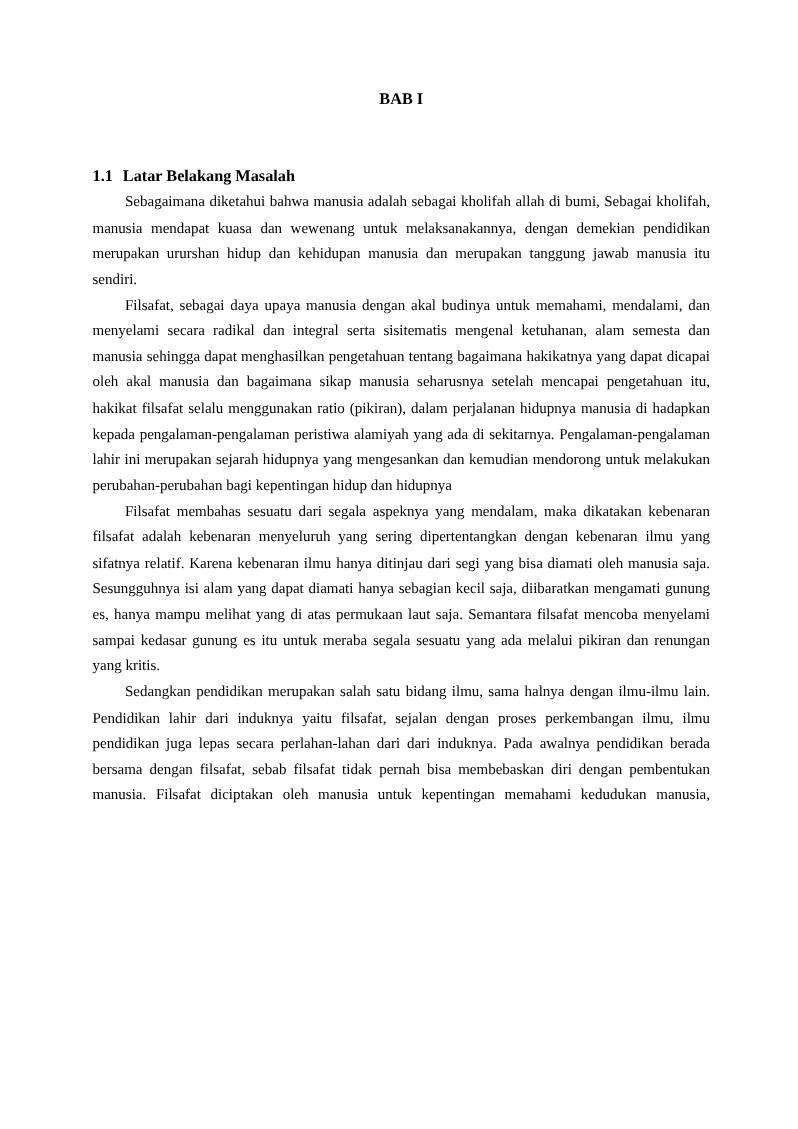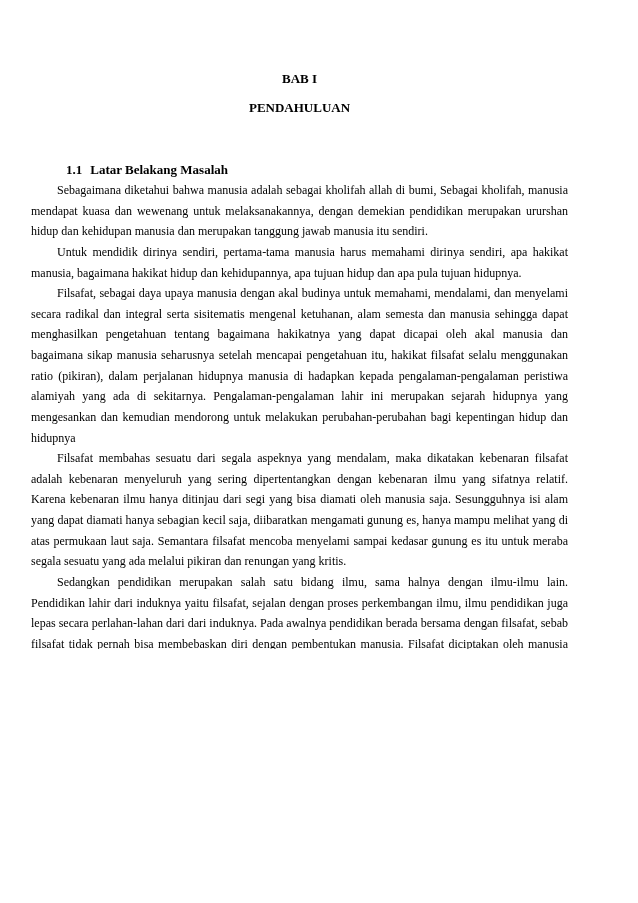--- a/index.html
+++ b/index.html
@@ -10,68 +10,65 @@
   body {
     font-family: "Liberation Serif", serif;
     color: #000000;
   }
   .page {
     position: relative;
     width: 638px;
     height: 649px;
     background: #ffffff;
     box-sizing: border-box;
-    padding: 62px 70px 40px 31px;
+    padding: 62px 70px 40px 74px;
     overflow: hidden;
   }
   .doc-heading {
     text-align: center;
     font-weight: bold;
     font-size: 13px;
     line-height: 1.0;
     margin: 0;
   }
   .heading-1 { margin-top: 10px; }
   .heading-2 { margin-top: 16px; }
 
   .section-title {
     font-weight: bold;
     font-size: 13px;
     margin-top: 48px;
     margin-bottom: 2px;
-    margin-left: 35px;
   }
   .section-title .num { margin-right: 8px; }
 
   p.body-par {
     font-size: 12px;
     line-height: 1.72;
     text-align: justify;
     text-justify: inter-word;
     margin: 0;
     text-indent: 26px;
     hyphens: none;
   }
 </style>
 </head>
 <body>
 
 <div class="page">
 
   <div class="doc-heading heading-1">BAB I</div>
 
-  <div class="doc-heading heading-2">PENDAHULUAN</div>
 
   <div class="section-title">
     <span class="num">1.1</span><span>Latar Belakang Masalah</span>
   </div>
 
   <p class="body-par">Sebagaimana diketahui bahwa manusia adalah sebagai kholifah allah di bumi, Sebagai kholifah, manusia mendapat kuasa dan wewenang untuk melaksanakannya, dengan demekian pendidikan merupakan ururshan hidup dan kehidupan manusia dan merupakan tanggung jawab manusia itu sendiri.</p>
 
-  <p class="body-par">Untuk mendidik dirinya sendiri, pertama-tama manusia harus memahami dirinya sendiri, apa hakikat manusia, bagaimana hakikat hidup dan kehidupannya, apa tujuan hidup dan apa pula tujuan hidupnya.</p>
 
   <p class="body-par">Filsafat, sebagai daya upaya manusia dengan akal budinya untuk memahami, mendalami, dan menyelami secara radikal dan integral serta sisitematis mengenal ketuhanan, alam semesta dan manusia sehingga dapat menghasilkan pengetahuan tentang bagaimana hakikatnya yang dapat dicapai oleh akal manusia dan bagaimana sikap manusia seharusnya setelah mencapai pengetahuan itu, hakikat filsafat selalu menggunakan ratio (pikiran), dalam perjalanan hidupnya manusia di hadapkan kepada pengalaman-pengalaman peristiwa alamiyah yang ada di sekitarnya. Pengalaman-pengalaman lahir ini merupakan sejarah hidupnya yang mengesankan dan kemudian mendorong untuk melakukan perubahan-perubahan bagi kepentingan hidup dan hidupnya</p>
 
   <p class="body-par">Filsafat membahas sesuatu dari segala aspeknya yang mendalam, maka dikatakan kebenaran filsafat adalah kebenaran menyeluruh yang sering dipertentangkan dengan kebenaran ilmu yang sifatnya relatif. Karena kebenaran ilmu hanya ditinjau dari segi yang bisa diamati oleh manusia saja. Sesungguhnya isi alam yang dapat diamati hanya sebagian kecil saja, diibaratkan mengamati gunung es, hanya mampu melihat yang di atas permukaan laut saja. Semantara filsafat mencoba menyelami sampai kedasar gunung es itu untuk meraba segala sesuatu yang ada melalui pikiran dan renungan yang kritis.</p>
 
   <p class="body-par">Sedangkan pendidikan merupakan salah satu bidang ilmu, sama halnya dengan ilmu-ilmu lain. Pendidikan lahir dari induknya yaitu filsafat, sejalan dengan proses perkembangan ilmu, ilmu pendidikan juga lepas secara perlahan-lahan dari dari induknya. Pada awalnya pendidikan berada bersama dengan filsafat, sebab filsafat tidak pernah bisa membebaskan diri dengan pembentukan manusia. Filsafat diciptakan oleh manusia untuk kepentingan memahami kedudukan manusia, pengembangan manusia, dan peningkatan hidup manusia.</p>
 
 </div>
 
 </body></html>

